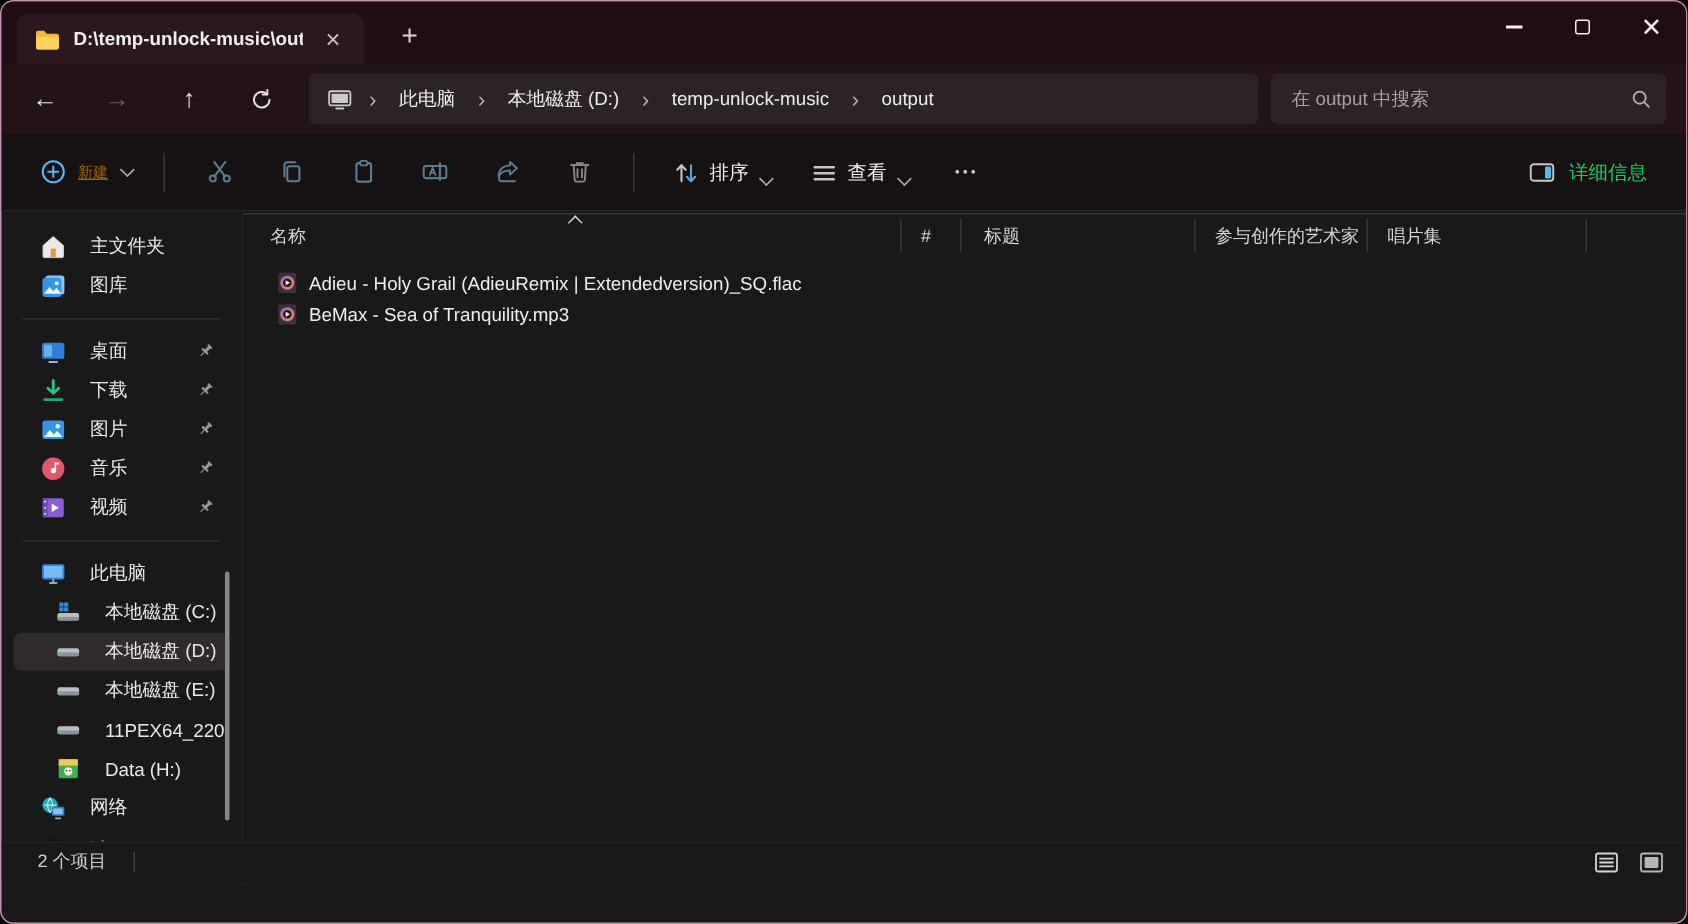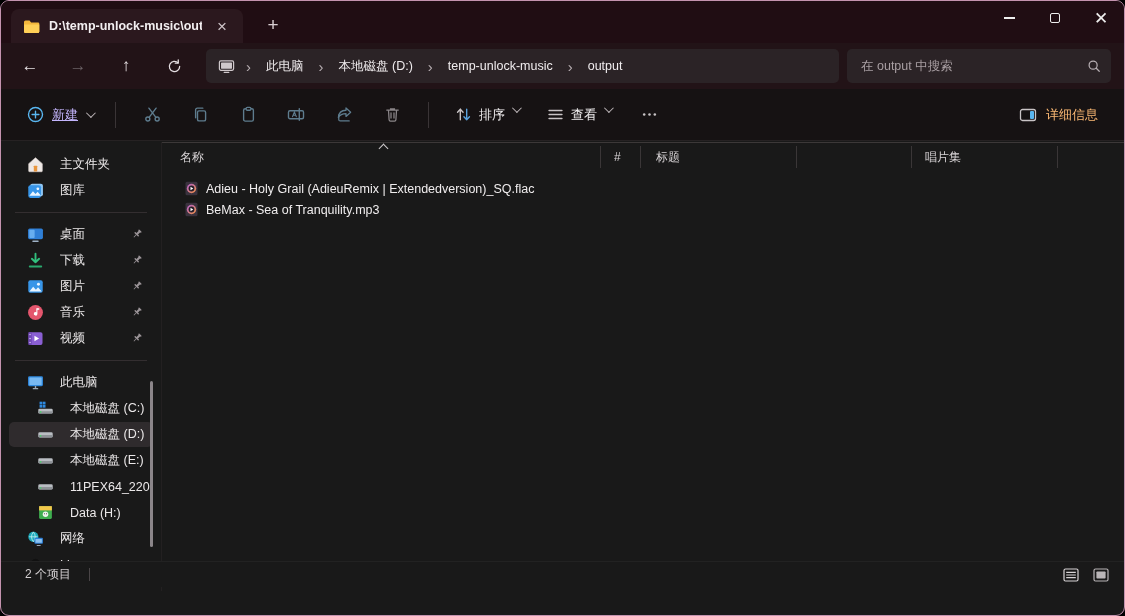--- a/index.html
+++ b/index.html
@@ -38,29 +38,29 @@
   .searchbox{ margin-left:8px; width:264px; height:34px; background:#2b2326; border-radius:5px;
     display:flex; align-items:center; padding:0 10px 0 14px;gap:28px; }
   .searchbox input{ flex:1; background:transparent; border:none; outline:none; color:#a99fa3;
     font-size:12.5px; font-family:inherit; }
   .searchbox input::placeholder{ color:#a99fa3; }
 
   
   .toolbar{ position:absolute; left:0; top:88px; width:100%; height:52px; background:#161213;
     display:flex; align-items:center; border-bottom:1px solid #262223; }
   .tb-new{ margin-left:16px; display:flex; align-items:center; gap:8px; padding:7px 10px; border-radius:5px; }
-  .tb-new-label{ color:#c4b5fd; font-size:13px;text-decoration:underline; }
+  .tb-new-label{ color:#a16207; font-size:10px;text-decoration:underline; }
   .tb-divider{ width:1px; height:26px; background:#3a3436; margin:0 12px; }
   .tb-icon{ width:40px; height:36px; display:flex; align-items:center; justify-content:center; border-radius:5px; margin:0 4px; }
-  .tb-menu{ display:flex; align-items:flex-start; gap:7px; padding:7px 10px; border-radius:5px; margin:0 4px; }
+  .tb-menu{ display:flex; align-items:flex-end; gap:7px; padding:7px 10px; border-radius:5px; margin:0 4px; }
   .tb-menu-label{ color:#f0eeef; font-size:13px; }
   .chev{ width:7px; height:7px; border-right:1.4px solid #b9b2b5; border-bottom:1.4px solid #b9b2b5;
     transform:rotate(45deg) translateY(-2px); }
   .tb-right{ margin-left:auto; margin-right:16px; display:flex; align-items:center; gap:9px; padding:7px 10px; border-radius:5px; }
-  .tb-right-label{ color:#fdba74; font-size:13px; }
+  .tb-right-label{ color:#22c55e; font-size:13px; }
 
   
   .main{ position:absolute; left:0; top:141px; width:100%; height:449px; display:flex; }
   .sidebar{ position:relative; width:160px; height:100%; padding-top:9px; flex:none; }
   .sb-item{ display:flex; align-items:center; height:25px; margin:1px 8px 1px 8px; padding-left:18px;
     gap:16px; border-radius:5px; color:#ebe8e9; font-size:12.5px; position:relative; }
   .sb-item.indent{ padding-left:28px; }
   .sb-item.selected{ background:#2f2b2d; }
   .sb-label{ white-space:nowrap; overflow:hidden; }
   .sb-pin{ position:absolute; right:10px; top:6px; }
@@ -418,20 +418,21 @@
 
     <div class="content">
       <div class="colheader">
         <div class="sortcaret"></div>
         <div class="col" style="left:14px;">名称</div>
         <div class="colsep" style="left:438px;"></div>
         <div class="col" style="left:448px;">#</div>
         <div class="colsep" style="left:478px;"></div>
         <div class="col" style="left:490px;">标题</div>
         <div class="colsep" style="left:634px;"></div>
+        <div class="col" style="left:644px;">参与创作的艺术家</div>
         <div class="colsep" style="left:749px;"></div>
         <div class="col" style="left:759px;">唱片集</div>
         <div class="colsep" style="left:895px;"></div>
       </div>
 
       <div class="filerow" style="top:36px;">
         <svg class="icon16" viewBox="0 0 16 16">
           <defs>
               <linearGradient id="mg1" x1="0" y1="0" x2="1" y2="1">
             <stop offset="0" stop-color="#b05fd0"></stop>

